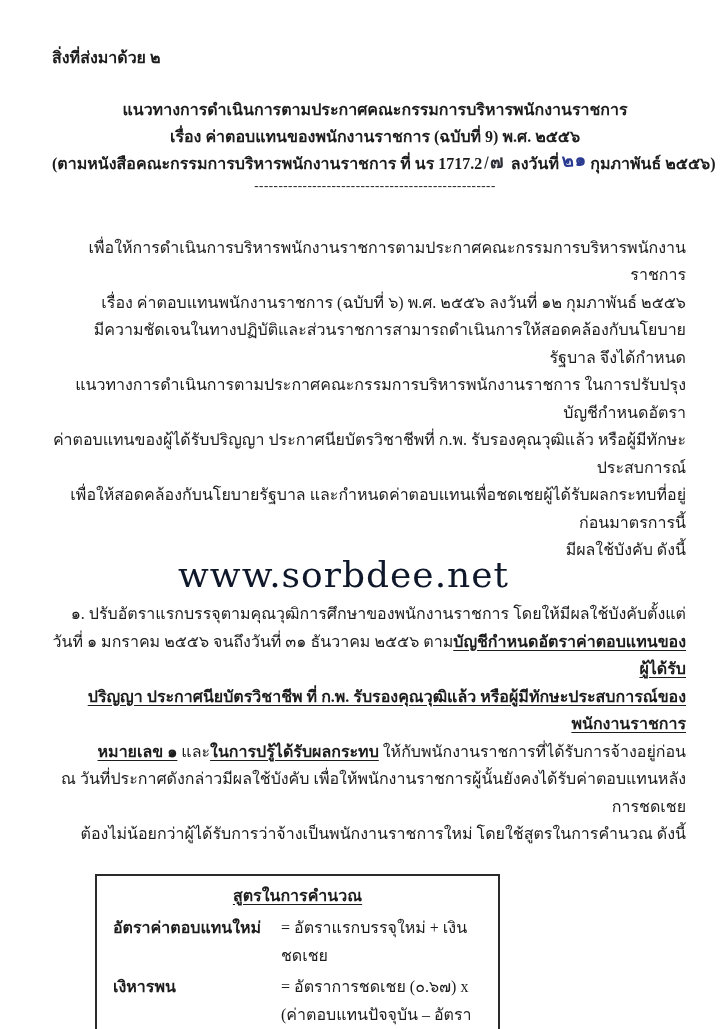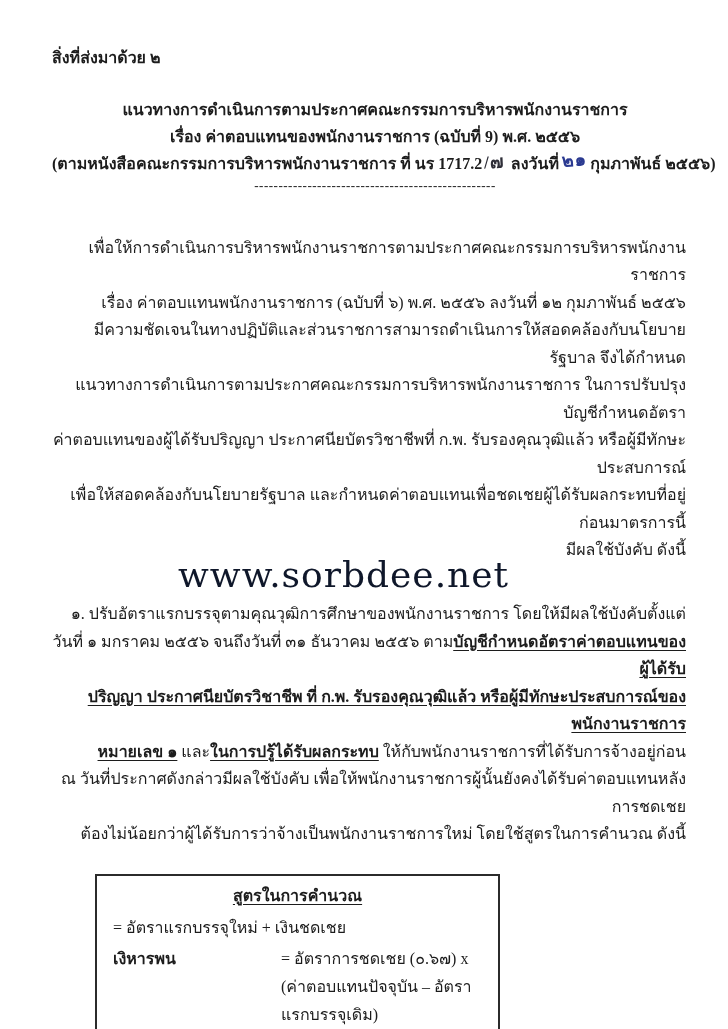--- a/index.html
+++ b/index.html
@@ -142,20 +142,21 @@
 หมายเลข ๑</span><span> และ</span><span class="bu">ในการปรู้ได้รับผลกระทบ</span><span> ให้กับพนักงานราชการที่ได้รับการจ้างอยู่ก่อน
 ณ วันที่ประกาศดังกล่าวมีผลใช้บังคับ เพื่อให้พนักงานราชการผู้นั้นยังคงได้รับค่าตอบแทนหลังการชดเชย
 ต้องไม่น้อยกว่าผู้ได้รับการว่าจ้างเป็นพนักงานราชการใหม่ โดยใช้สูตรในการคำนวณ ดังนี้</span>
   </p>
 
   <div class="watermark">www.sorbdee.net</div>
 
   <div class="formula-box">
     <div class="fb-title">สูตรในการคำนวณ</div>
     <div class="fb-row">
+      <span class="fb-label">อัตราค่าตอบแทนใหม่</span>
       <span class="fb-value">= อัตราแรกบรรจุใหม่ + เงินชดเชย</span>
     </div>
     <div class="fb-row">
       <span class="fb-label">เงิหารพน</span>
       <span class="fb-value">= อัตราการชดเชย (๐.๖๗) x (ค่าตอบแทนปัจจุบัน – อัตราแรกบรรจุเดิม)</span>
     </div>
   </div>
 
 </div>
 

